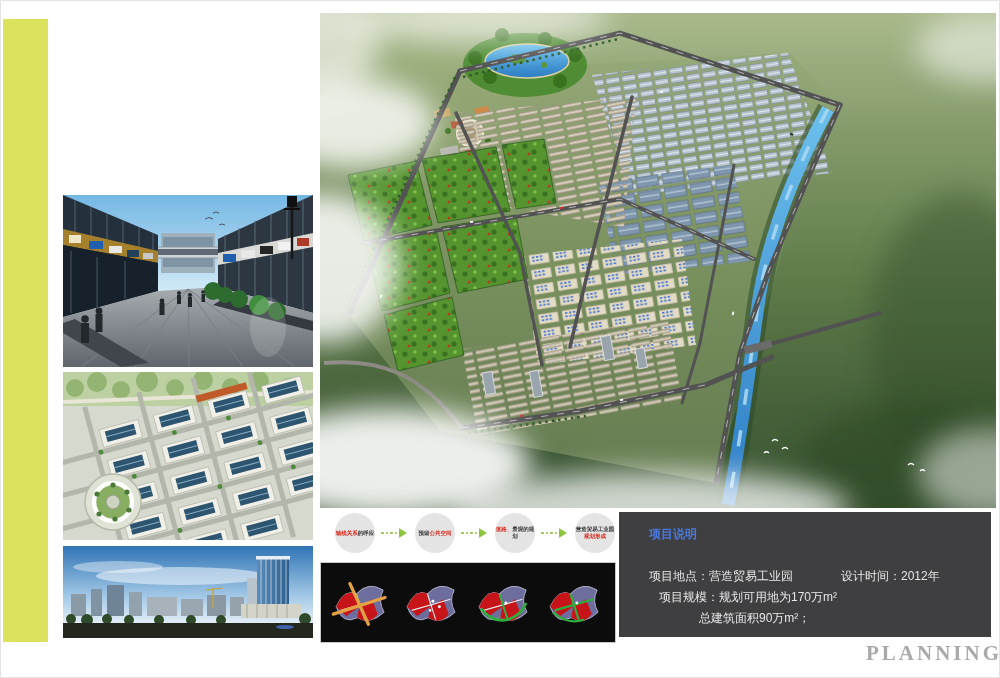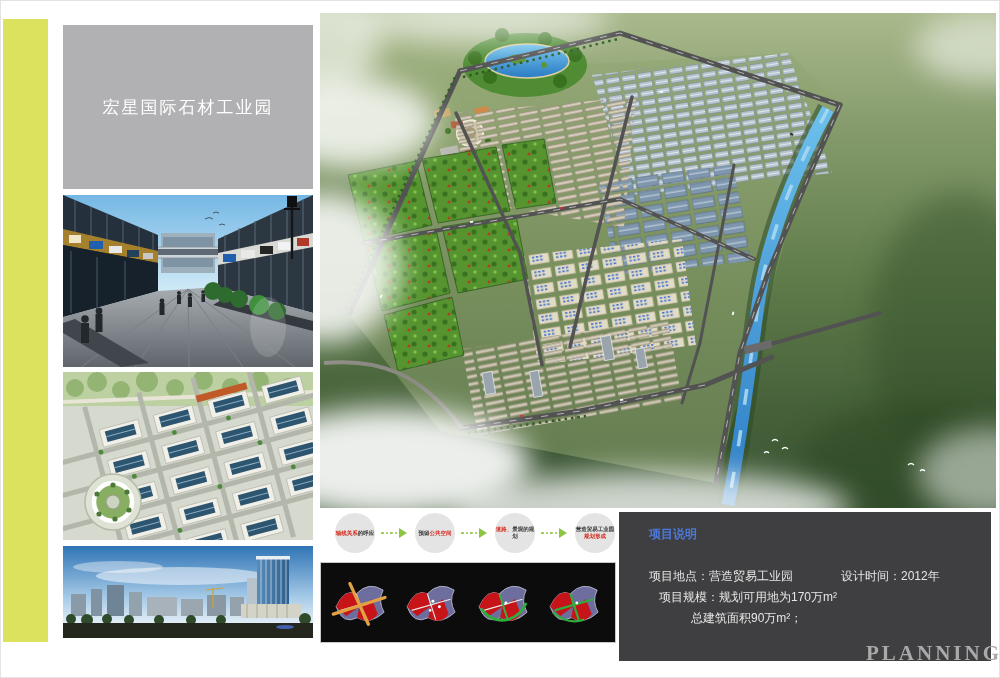--- a/index.html
+++ b/index.html
@@ -35,44 +35,41 @@
     border-top:5px solid transparent;border-bottom:5px solid transparent;
   }
   
   .diagrams{
     left:320px;top:562px;width:296px;height:81px;background:#0c0c0c;
     border:1px solid #c9c9c9;box-sizing:border-box;
     display:flex;align-items:center;justify-content:space-evenly;
   }
   
   .info{
-    left:619px;top:512px;width:372px;height:149px;background:#3f3f41;
+    left:619px;top:512px;width:372px;height:125px;background:#3f3f41;
     color:#e6e6e6;font-size:12px;text-decoration:underline;
   }
   .info .heading{position:absolute;left:30px;top:14px;color:#4b79dd;font-weight:bold;font-size:12px;}
   .info .r1{position:absolute;left:30px;top:35px;}
   .info .r2{position:absolute;left:30px;top:56px;}
   .info .r2r{position:absolute;left:222px;top:56px;}
   .info .r3{position:absolute;left:30px;top:77px;margin-left:10px;}
-  .info .r4{position:absolute;left:72px;top:98px;}
+  .info .r4{position:absolute;left:80px;top:98px;}
   .planning{
     left:866px;top:641px;font-family:"Liberation Serif","DejaVu Serif",serif;
     font-weight:bold;font-size:21px;letter-spacing:3px;color:#a9a9a9;
   }
 </style>
 </head>
 <body>
 
 <div class="page">
 
   <div class="abs stripe"></div>
 
-  <div class="abs title-plate">
-    <span>宏星国际石材工业园</span>
-  </div>
 
   <div class="abs photo" style="top:195px;height:172px;">
     <svg width="250" height="172" viewBox="0 0 250 172">
       <defs>
         <linearGradient id="sky1" x1="0" y1="0" x2="0" y2="1">
           <stop offset="0" stop-color="#74b7e4"></stop>
             <stop offset="1" stop-color="#d4ecf8"></stop>
         </linearGradient>
         <linearGradient id="pav1" x1="0" y1="0" x2="0" y2="1">
           <stop offset="0" stop-color="#a8adb2"></stop>

